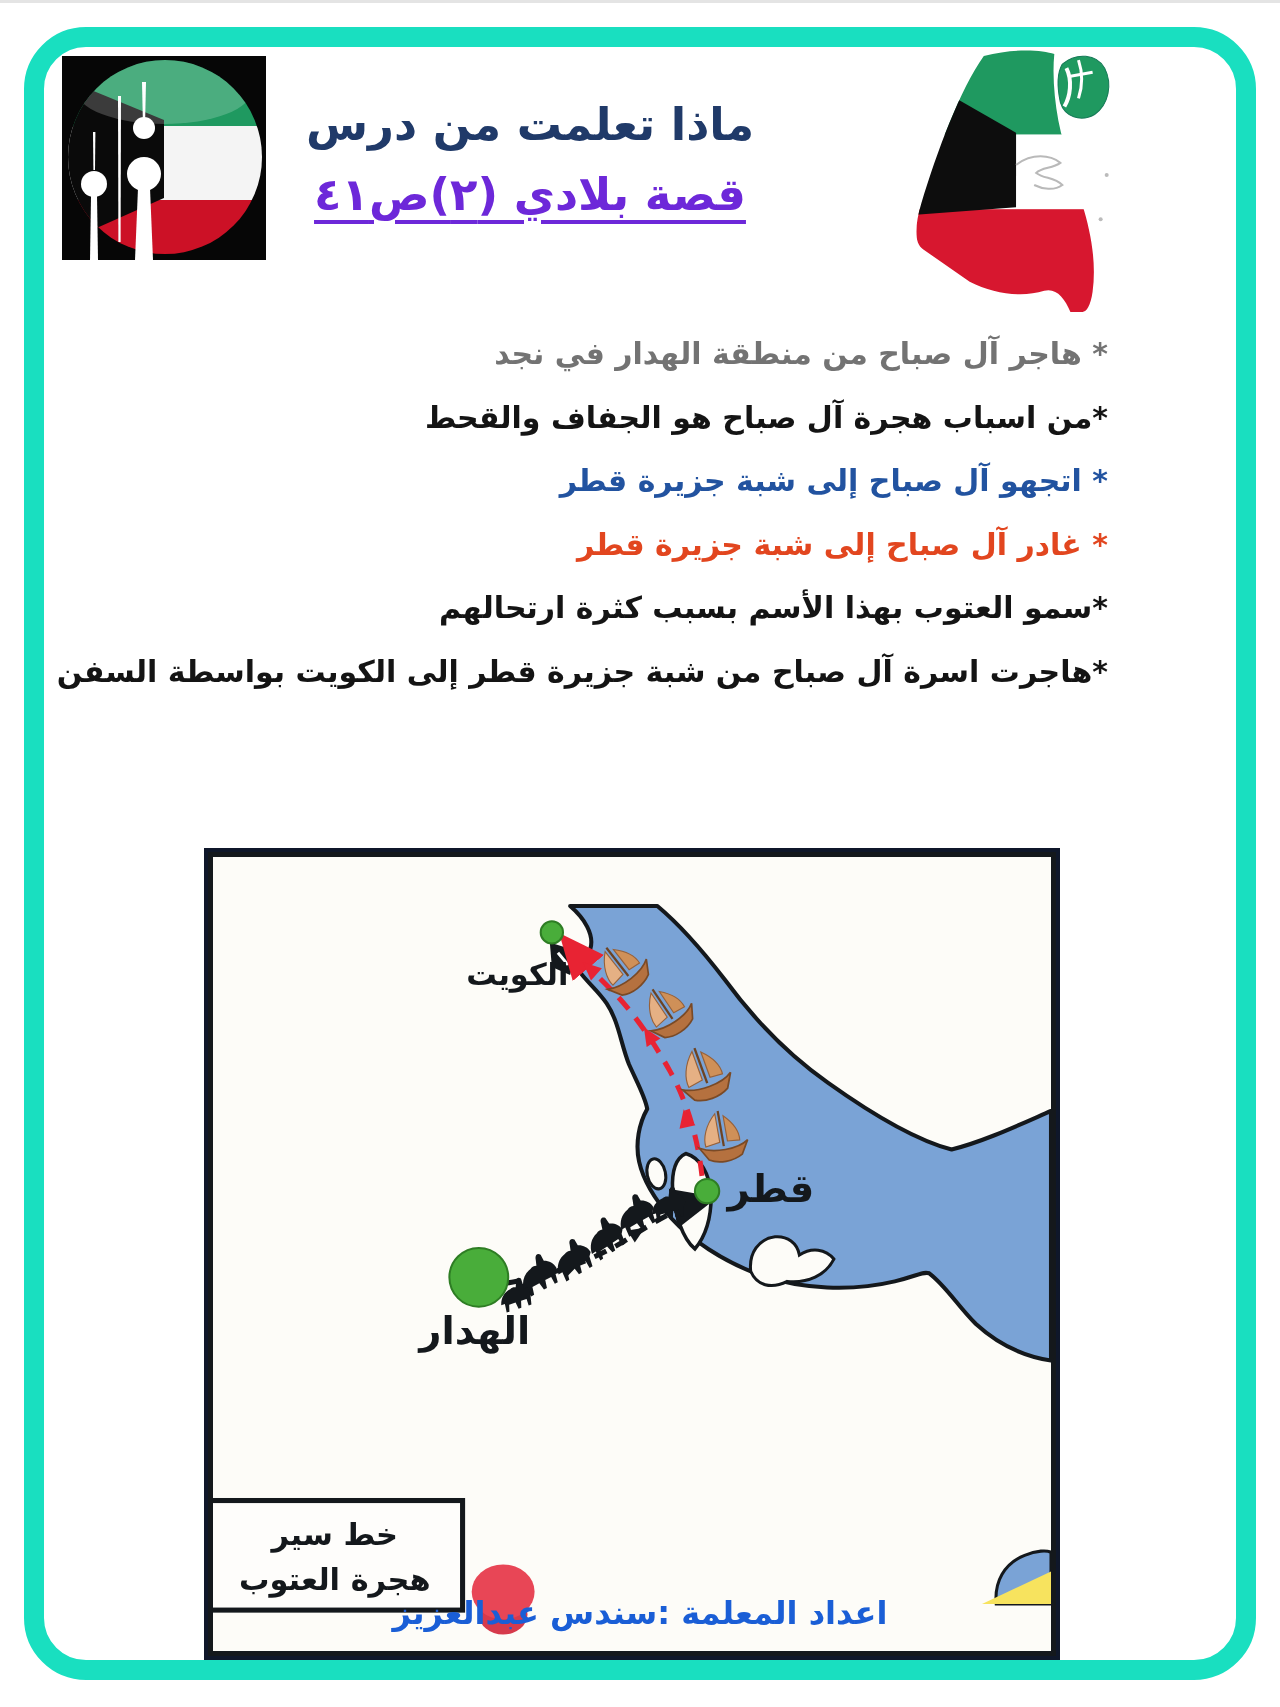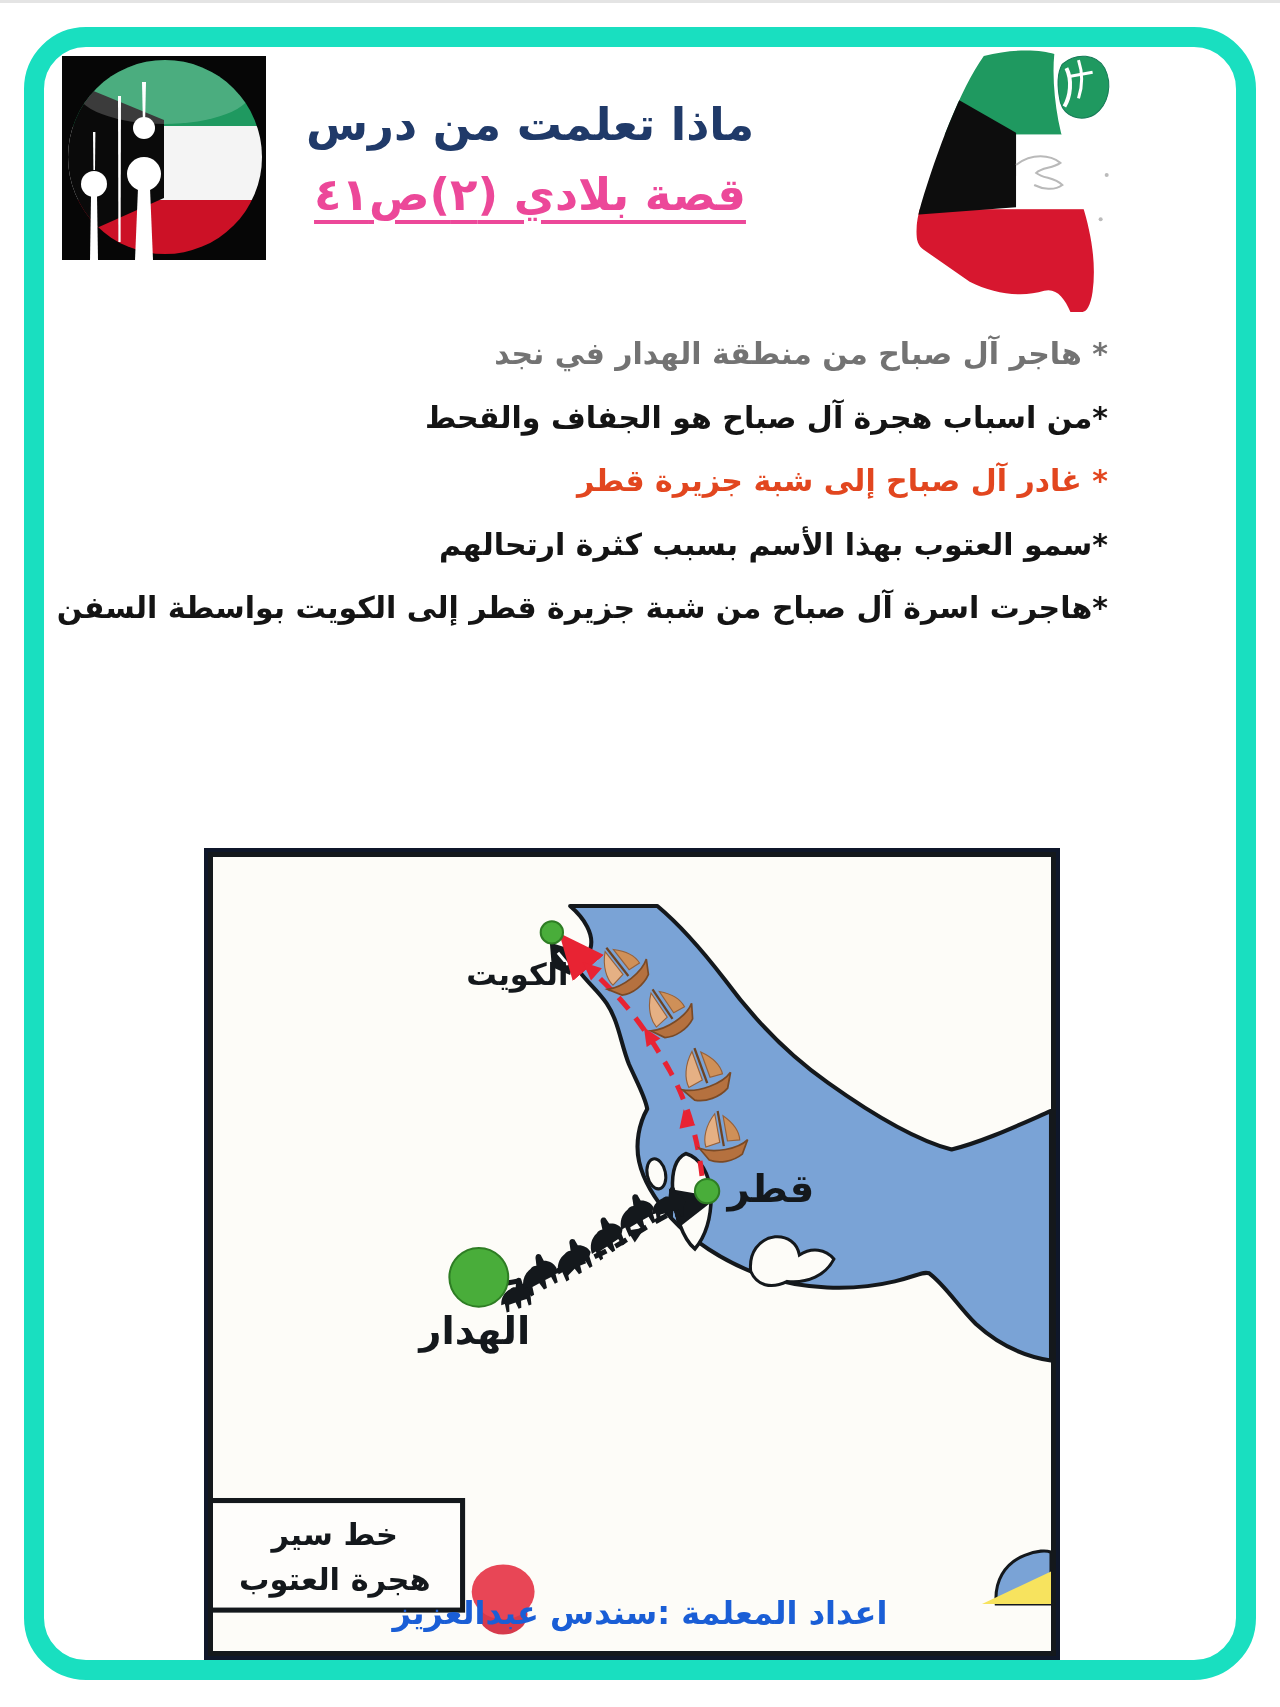--- a/index.html
+++ b/index.html
@@ -65,21 +65,21 @@
         <polygon points="56,40 59,40 58.6,186 56.4,186"></polygon>
         <polygon points="31,76 33.4,76 33,114 31.4,114"></polygon>
         <circle cx="32" cy="128" r="13"></circle>
         <polygon points="29,140 35,140 36,204 28,204"></polygon>
       </g>
     </svg>
   </div>
 
   <div class="title">
     <div class="t1" style="color: rgb(32, 58, 105);">ماذا تعلمت من درس</div>
-    <div class="t2" style="color: #ec4899; text-decoration: underline;">قصة بلادي (٢)ص٤١</div>
+    <div class="t2" style="color: #6d28d9; text-decoration: underline;">قصة بلادي (٢)ص٤١</div>
   </div>
 
   <div class="flagmap">
     <svg viewBox="0 0 235 270">
       <clipPath id="kwShape">
         <path d="M 90,10 C 120,2 148,4 160,8 C 158,28 160,52 164,74 C 170,104 180,132 188,158 C 196,184 202,214 198,244 C 196,258 192,264 188,264 L 176,264 C 170,250 162,240 150,243 C 128,250 100,246 76,234 L 30,202 C 20,196 22,176 28,156 C 44,104 66,44 90,10 Z"></path>
       </clipPath>
       <g clip-path="url(#kwShape)">
         <rect x="0" y="0" width="235" height="88" fill="#1f9960"></rect>
         <rect x="0" y="88" width="235" height="74" fill="#ffffff"></rect>
@@ -94,20 +94,21 @@
         <path d="M 176,30 L 198,26" fill="none" stroke="#ffffff" stroke-width="3"></path>
       </g>
       <circle cx="212" cy="128" r="2" fill="#bbbbbb"></circle>
       <circle cx="206" cy="172" r="2" fill="#bbbbbb"></circle>
     </svg>
   </div>
 
   <div class="bullets">
     <div class="bullet" style="color: #737373;">* هاجر آل صباح من منطقة الهدار في نجد</div>
     <div class="bullet" style="color: rgb(20, 20, 20);">*من اسباب هجرة آل صباح هو الجفاف والقحط</div>
+    <div class="bullet" style="color: rgb(34, 83, 160);">* اتجهو آل صباح إلى شبة جزيرة قطر</div>
     <div class="bullet" style="color: rgb(226, 70, 31);">* غادر آل صباح إلى شبة جزيرة قطر</div>
     <div class="bullet" style="color: rgb(20, 20, 20);">*سمو العتوب بهذا الأسم بسبب كثرة ارتحالهم</div>
     <div class="bullet" style="color: rgb(20, 20, 20); text-align: right;">*هاجرت اسرة آل صباح من شبة جزيرة قطر إلى الكويت بواسطة السفن</div>
   </div>
 
   <div class="mapbox">
     <div class="mapinner">
       <svg viewBox="0 0 826 690">
         <defs>
           <marker id="arrowRed" markerWidth="10" markerHeight="10" refX="5" refY="5" orient="auto">

